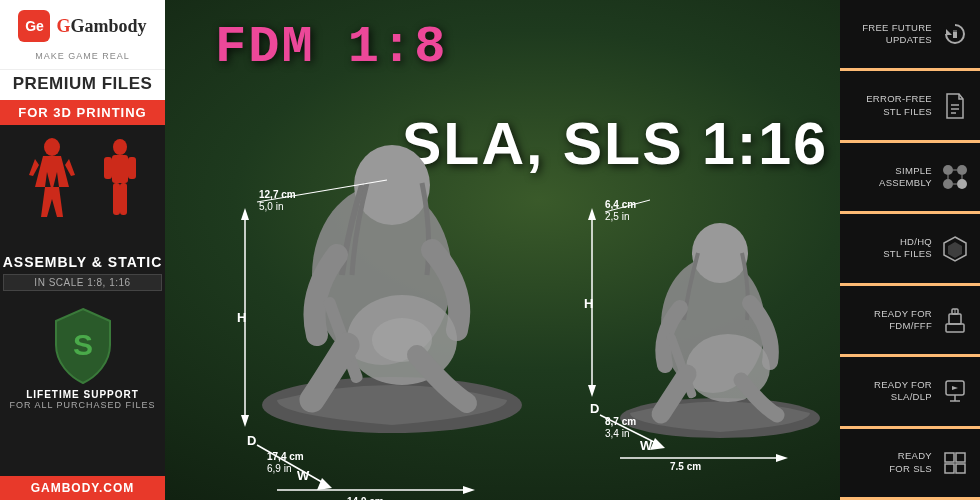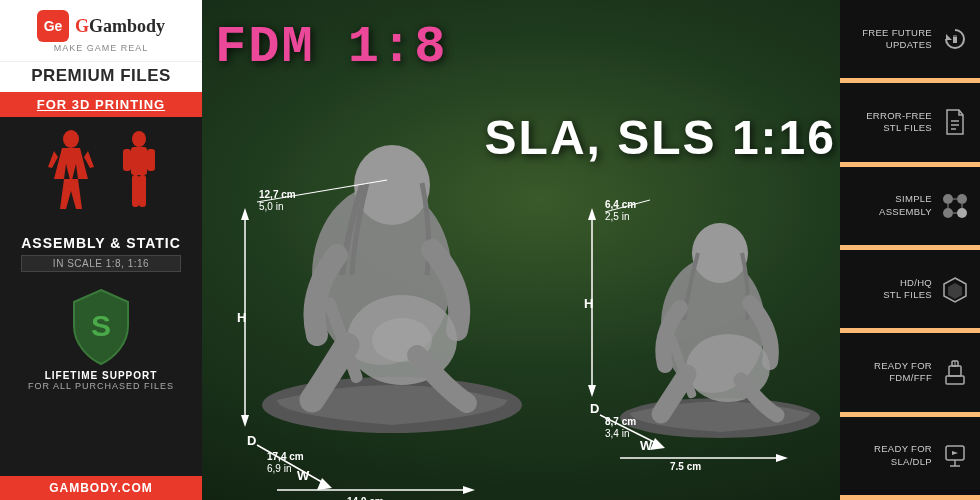--- a/index.html
+++ b/index.html
@@ -17,21 +17,21 @@
       position: absolute;
       inset: 0;
       background: radial-gradient(ellipse at 55% 40%, #3a5a2a 0%, #1e3a1e 40%, #0d1a0d 100%);
       z-index: 0;
     }
 
     
     .sidebar {
       position: absolute;
       left: 0; top: 0;
-      width: 202px;
+      width: 165px;
       height: 500px;
       background: #1a1a1a;
       z-index: 10;
       display: flex;
       flex-direction: column;
       align-items: center;
     }
 
     .logo-area {
       width: 100%;
@@ -69,21 +69,21 @@
     }
 
     .logo-text span {
       color: #e8392a;
     }
 
     .logo-subtitle {
       font-size: 9px;
       color: #888;
       letter-spacing: 1px;
-      margin-top: 1px;
+      margin-top: 9px;
     }
 
     .premium-label {
       width: 100%;
       background: #ffffff;
       text-align: center;
       padding: 4px 0 6px;
       border-top: 1px solid #eee;
     }
 
@@ -99,40 +99,39 @@
       background: #e8392a;
       text-align: center;
       padding: 5px 0;
     }
 
     .printing-badge-text {
       color: white;
       font-size: 13px;
       font-weight: bold;
       letter-spacing: 1px;
-      text-decoration: underline;
     }
 
     .figurines-area {
       width: 100%;
       background: #1a1a1a;
       display: flex;
       justify-content: center;
       align-items: center;
       padding: 12px 0;
       gap: 20px;
     }
 
     .assembly-label {
       color: white;
       font-size: 14px;
       font-weight: bold;
       letter-spacing: 1px;
       text-align: center;
-      margin-top: 4px;
+      margin-top: 15px;
     }
 
     .scale-badge {
       background: #2a2a2a;
       border: 1px solid #444;
       color: #aaa;
       font-size: 10px;
       padding: 2px 10px;
       margin-top: 4px;
       letter-spacing: 0.5px;
@@ -200,22 +199,22 @@
       color: #ec4899;
       font-family: Liberation Mono, monospace;
       text-shadow: 2px 2px 8px rgba(0,0,0,0.8);
       letter-spacing: 2px;
     }
 
     
     .sla-label {
       position: absolute;
       top: 110px;
-      right: 4px;
-      font-size: 48px;
+      right: 12px;
+      font-size: 59px;
       font-weight: 900;
       color: white;
       font-family: 'Arial Black', Arial, sans-serif;
       text-shadow: 2px 2px 8px rgba(0,0,0,0.8);
       letter-spacing: 2px;
       text-align: left;
     }
 
     
     .right-panel {
@@ -228,21 +227,21 @@
       z-index: 10;
       display: flex;
       flex-direction: column;
     }
 
     .feature-item {
       display: flex;
       align-items: center;
       justify-content: flex-end;
       padding: 8px 10px;
-      border-bottom: 5px solid #fdba74;
+      border-bottom: 3px solid #fdba74;
       flex: 1;
     }
 
     .feature-text {
       color: #ccc;
       font-size: 9.5px;
       text-align: right;
       margin-right: 8px;
       line-height: 1.3;
       letter-spacing: 0.3px;
@@ -519,14 +518,28 @@
     <div class="feature-icon">
       <svg width="26" height="28" viewBox="0 0 26 28">
         <rect x="4" y="4" width="18" height="14" rx="2" stroke="#aaa" stroke-width="1.5" fill="none"></rect>
         <line x1="13" y1="18" x2="13" y2="24" stroke="#aaa" stroke-width="1.5"></line>
         <line x1="8" y1="24" x2="18" y2="24" stroke="#aaa" stroke-width="1.5"></line>
         <polygon points="10,9 16,11 10,13" fill="#aaa"></polygon>
       </svg>
     </div>
   </div>
 
+  <div class="feature-item">
+    <div class="feature-text">
+      <span style="white-space:pre-line;">READY
+FOR SLS</span>
+    </div>
+    <div class="feature-icon">
+      <svg width="26" height="26" viewBox="0 0 26 26">
+        <rect x="3" y="3" width="9" height="9" stroke="#aaa" stroke-width="1.5" fill="none"></rect>
+        <rect x="14" y="3" width="9" height="9" stroke="#aaa" stroke-width="1.5" fill="none"></rect>
+        <rect x="3" y="14" width="9" height="9" stroke="#aaa" stroke-width="1.5" fill="none"></rect>
+        <rect x="14" y="14" width="9" height="9" stroke="#aaa" stroke-width="1.5" fill="none"></rect>
+      </svg>
+    </div>
+  </div>
 
 </div>
 
 </body></html>

